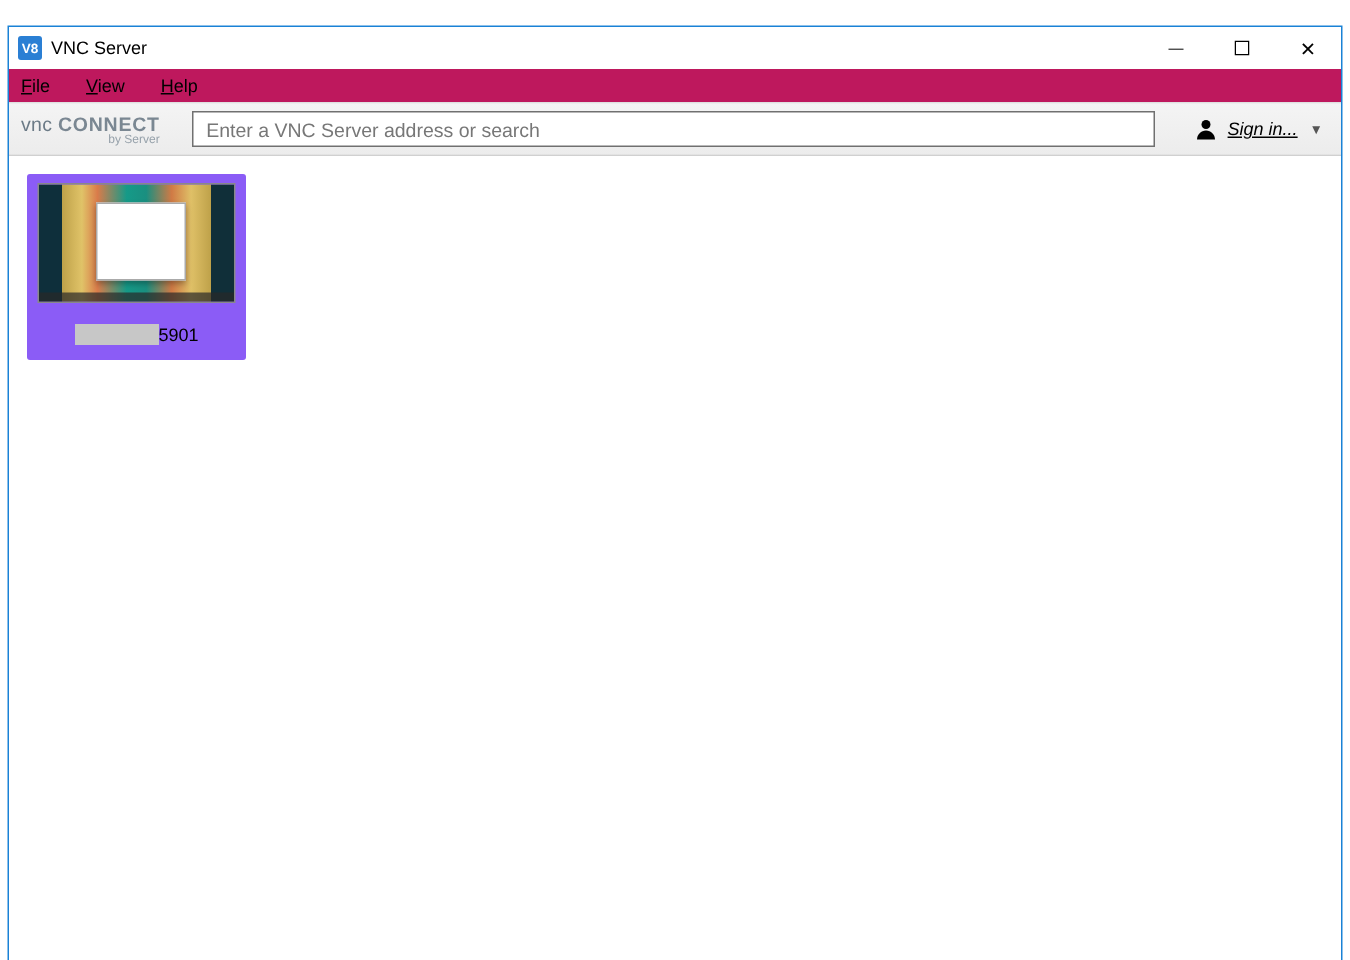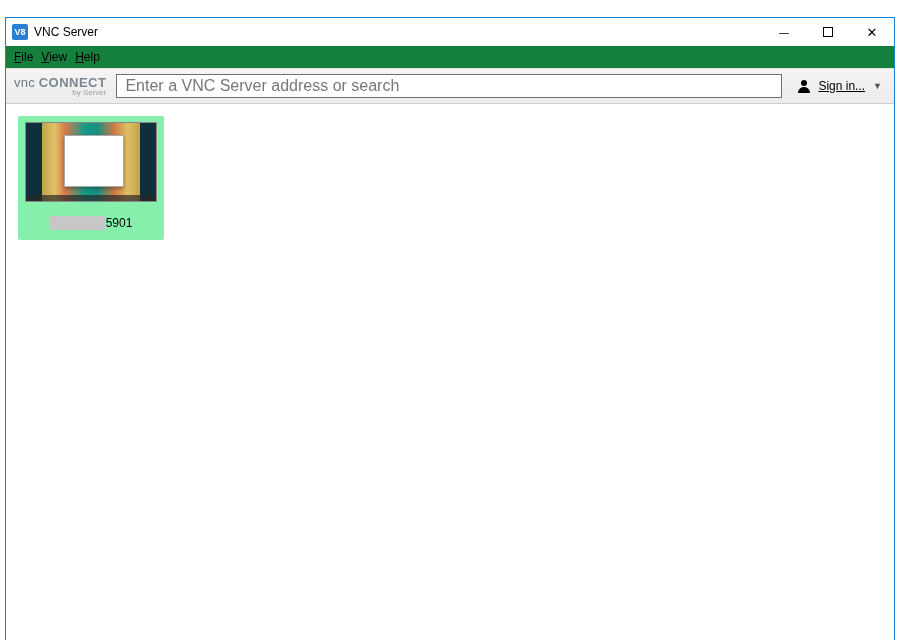--- a/index.html
+++ b/index.html
@@ -57,39 +57,39 @@
       font-size: 10px;
       color: #000;
       cursor: default;
     }
     .win-btn.close { font-size: 13px; }
     .menubar {
       height: 22px;
       display: flex;
       align-items: center;
       padding: 0 8px;
-      gap: 8px;
-      background: #15803d;
+      gap: 24px;
+      background: #be185d;
       text-align: right;
     }
     .menu-item {
       font-size: 12px;
       color: #000;
       cursor: default;
     }
     .menu-item .ul { text-decoration: underline; }
     .toolbar {
       height: 36px;
       background: linear-gradient(#f4f4f4, #ececec);
       border-top: 1px solid #e0e0e0;
       border-bottom: 1px solid #d0d0d0;
       display: flex;
       align-items: center;
       padding: 0 8px;
-      gap: 10px;
+      gap: 22px;
     }
     .brand {
       display: flex;
       flex-direction: column;
       line-height: 1;
       color: #6f7b85;
     }
     .brand-top {
       font-size: 13px;
       letter-spacing: 0.2px;
@@ -101,31 +101,32 @@
       font-size: 8px;
       color: #96a1aa;
       text-align: right;
     }
     .address-input {
       flex: 1;
       height: 24px;
       border: 1px solid #707070;
       background: #fff;
       padding: 0 8px;
-      font-size: 16px;
+      font-size: 13px;
       color: #737373;
       outline: none;
     }
     .address-input::placeholder { color: #777; }
     .signin {
       display: flex;
       align-items: center;
       gap: 6px;
       padding: 0 4px;
       cursor: default;
+      font-style: italic;
     }
     .user-icon {
       width: 16px; height: 16px;
       display: inline-flex; align-items: center; justify-content: center;
     }
     .signin-text {
       text-decoration: underline;
       color: #000;
       font-size: 12px;
     }
@@ -136,21 +137,21 @@
     }
     .content {
       flex: 1;
       background: #fff;
       padding: 12px;
       display: flex;
       align-items: flex-start;
     }
     .conn-tile {
       width: 146px;
-      background: #86efac;
+      background: #8b5cf6;
       padding: 6px 6px 10px 6px;
       border-radius: 2px;
       display: flex;
       flex-direction: column;
       align-items: center;
       cursor: default;
     }
     .thumb {
       width: 132px;
       height: 80px;

